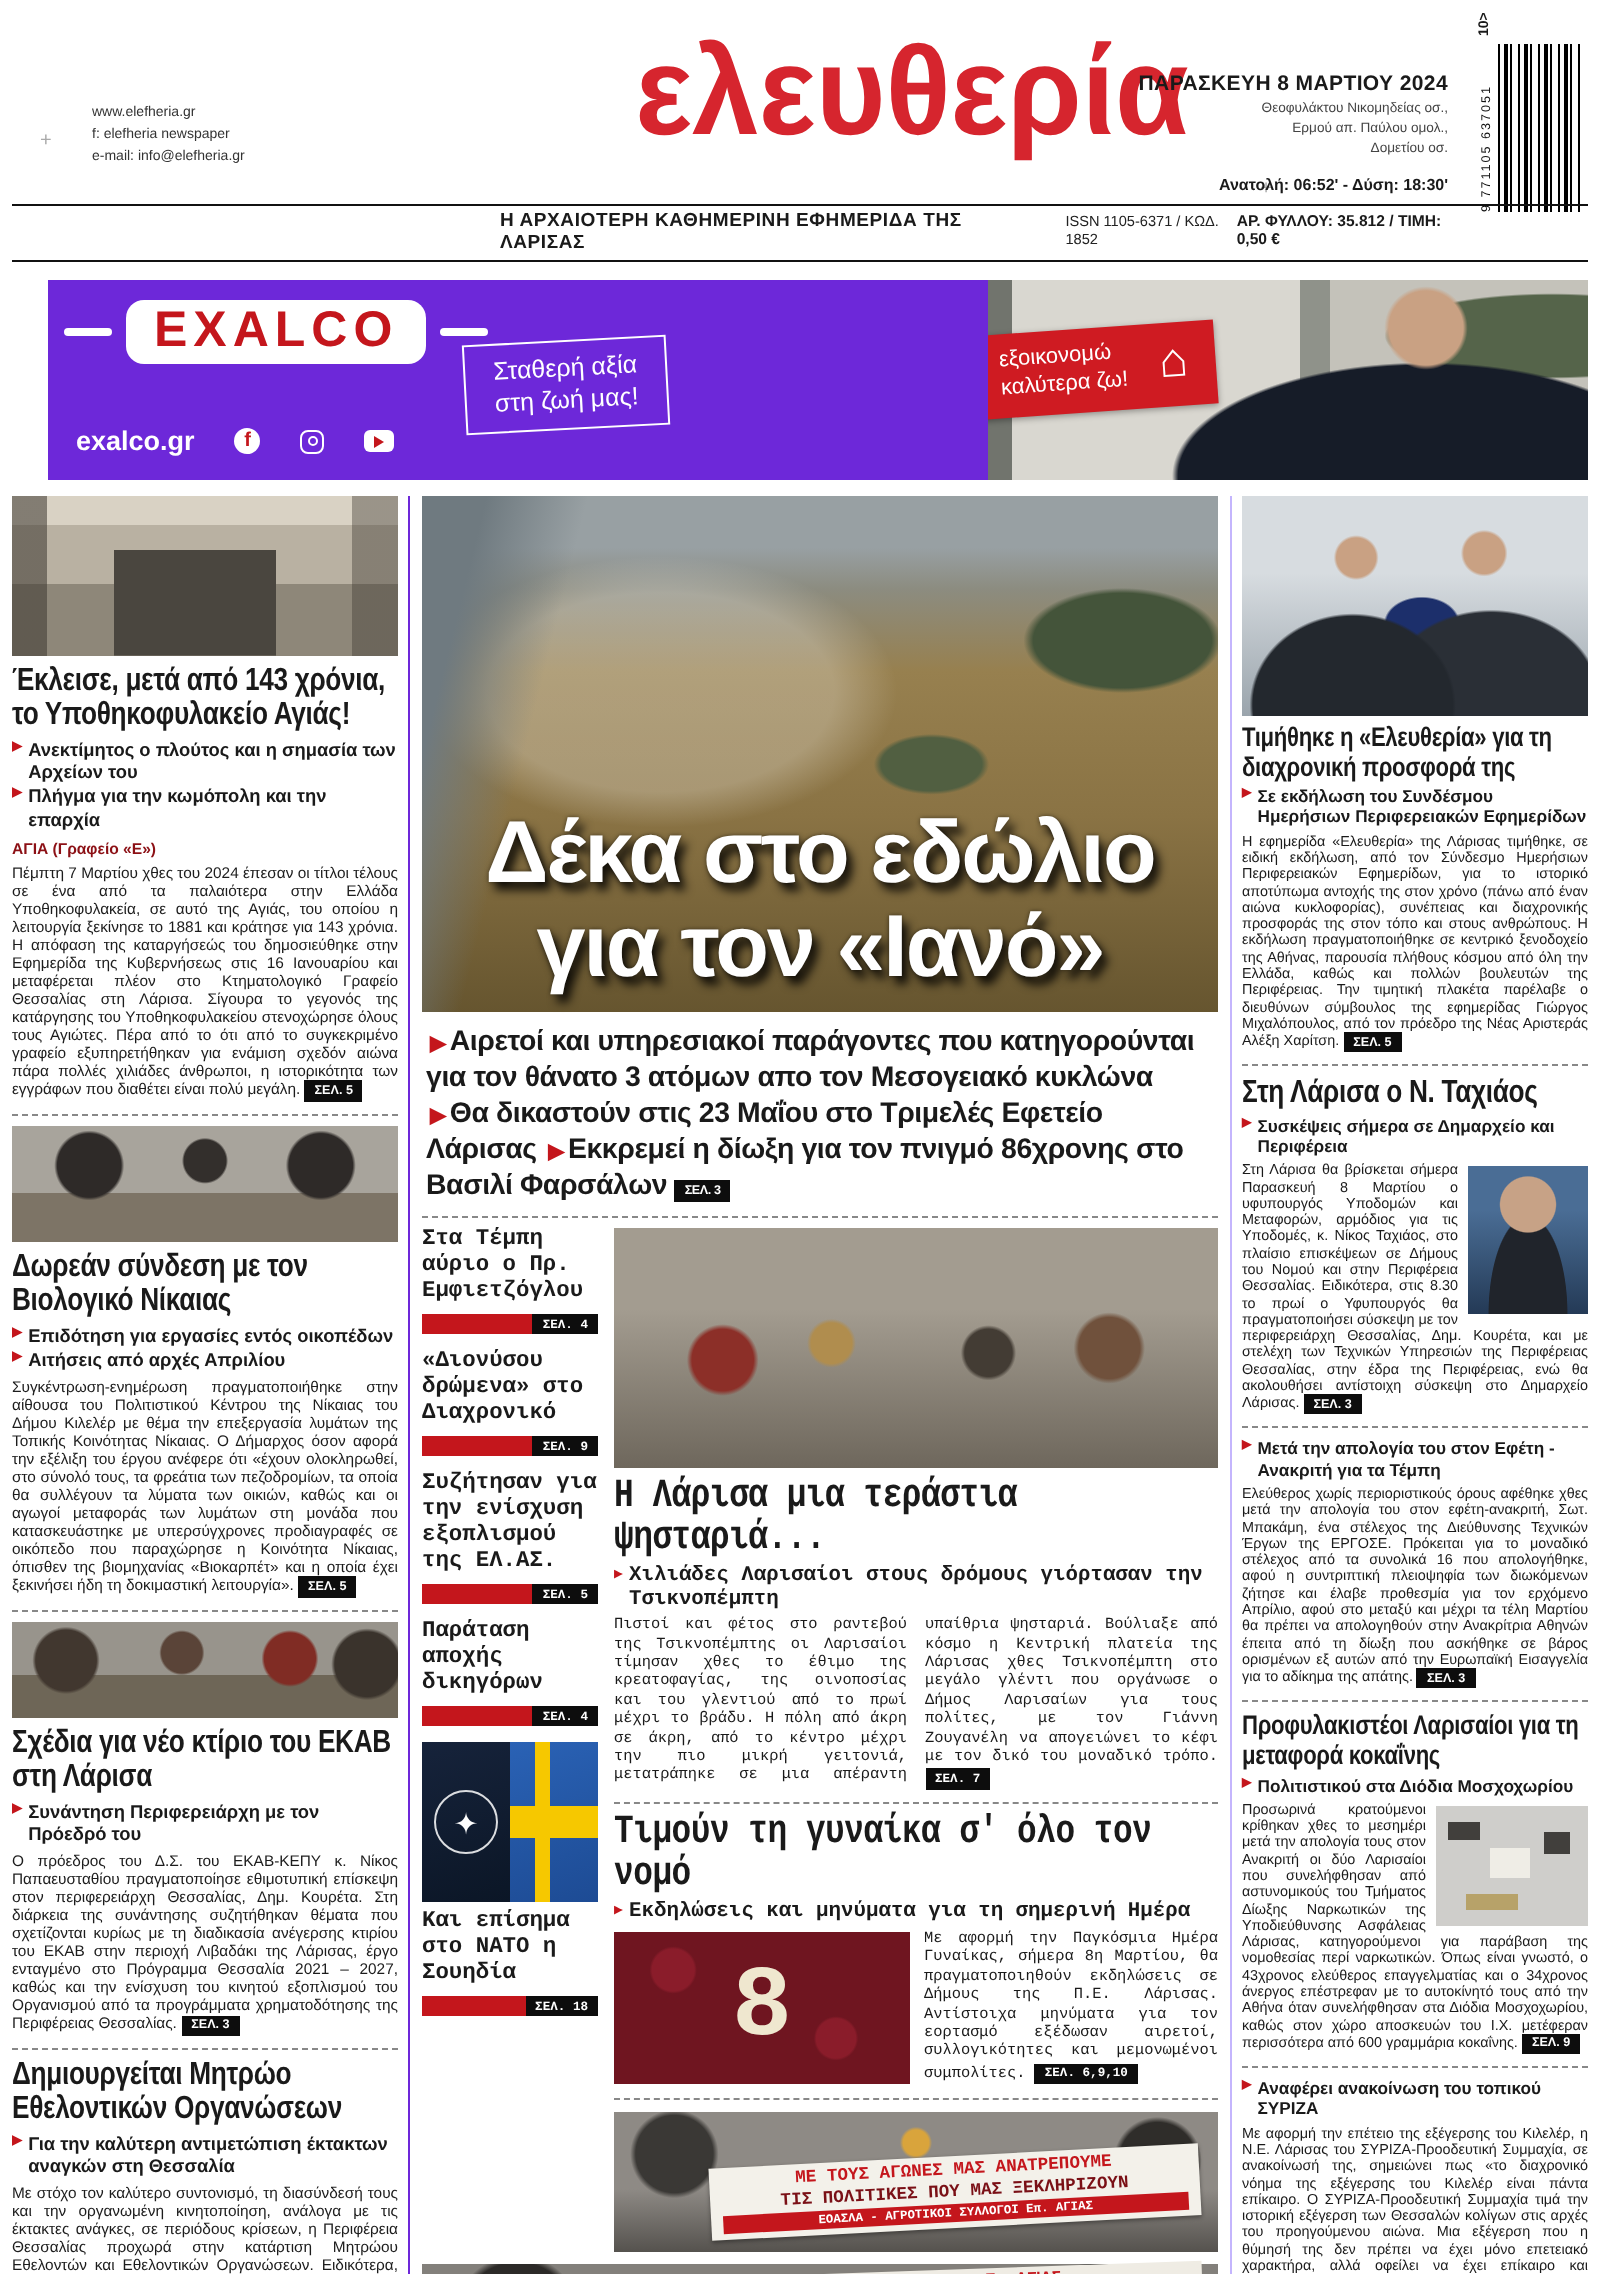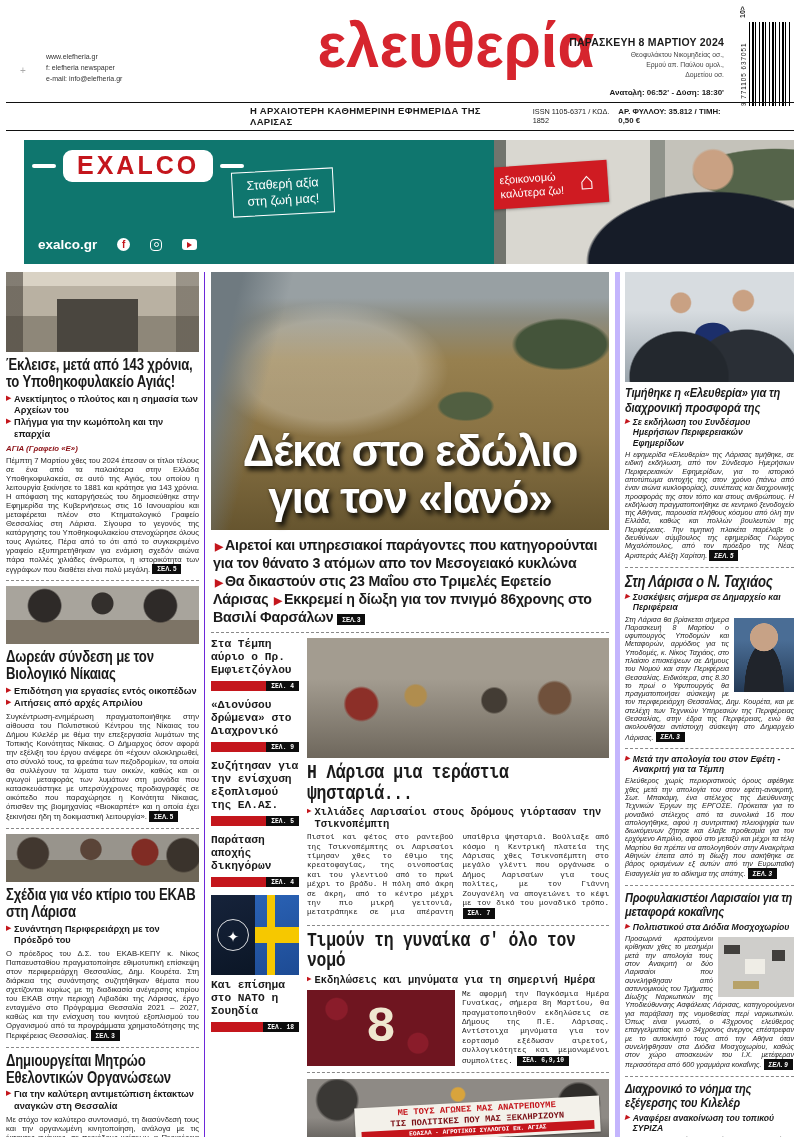--- a/index.html
+++ b/index.html
@@ -22,21 +22,21 @@
   .bc-row { flex:1; display:flex; gap:2px; }
   .bc-num { writing-mode:vertical-rl; transform:rotate(180deg); font-size:6.3px; letter-spacing:1px; color:#111; }
   .bc-bars { flex:1; background:
       repeating-linear-gradient(90deg,#000 0 1px,#fff 1px 3px,#000 3px 5px,#fff 5px 6px,#000 6px 7px,#fff 7px 10px); }
   .mh-rule-row { position:absolute; left:0; right:0; top:102px; border-top:1.5px solid #111; border-bottom:1.5px solid #111; padding:2px 0 3px; display:flex; align-items:baseline; }
   .mh-tagline { margin-left:244px; font-weight:800; font-size:9.5px; letter-spacing:.3px; }
   .mh-issn { margin-left:34px; font-size:7.3px; color:#222; }
   .mh-issue { margin-left:auto; margin-right:62px; font-size:7.8px; font-weight:700; }
 
   
-  .ad { margin:4px 0 8px 18px; height:124px; display:flex; background:#0f766e; }
+  .ad { margin:4px 0 8px 18px; height:100px; display:flex; background:#6d28d9; }
   .ad-left { flex:1; position:relative; padding:10px 0 0 8px; }
   .exalco-row { display:flex; align-items:center; gap:7px; }
   .ex-dash { width:24px; height:4px; background:#fff; border-radius:2px; }
   .exalco-box { background:#fff; border-radius:9px; padding:1px 14px 2px; color:#c4161c; font-weight:800; font-size:25px; letter-spacing:3px; }
   .ad-sub { color:#fff; letter-spacing:5.5px; font-size:8.5px; font-weight:700; margin:5px 0 0 40px; }
   .ad-tag { position:absolute; left:208px; top:30px; border:1.5px solid #fff; color:#fff; padding:5px 14px; font-size:12.5px; line-height:1.3; transform:rotate(-3deg); }
   .ad-web-row { position:absolute; left:14px; bottom:12px; display:flex; align-items:center; gap:20px; color:#fff; font-weight:700; font-size:13.5px; }
   .soc { display:inline-flex; align-items:center; justify-content:center; }
   .soc.fb { background:#fff; color:#c4161c; border-radius:50%; width:13px; height:13px; font-weight:800; font-size:10px; }
   .soc.ig { border:1.5px solid #fff; border-radius:4px; width:12px; height:12px; position:relative; }
@@ -49,31 +49,31 @@
       radial-gradient(ellipse at 94% 28%, #55644a 0 20%, transparent 21%),
       linear-gradient(90deg,#71746d 0 4%,#d9d7d0 4% 52%,#8f928a 52% 57%,#c4c2ba 57%); }
   .ad-ribbon { position:absolute; left:-10px; top:24px; transform:rotate(-4deg); background:#cf1b22; color:#fff; padding:6px 14px 7px 16px; display:flex; align-items:center; gap:16px; box-shadow:0 1px 3px rgba(0,0,0,.35); }
   .ribbon-text { font-size:11px; line-height:1.3; }
   .house-icon { font-size:24px; line-height:1; font-weight:400; }
 
   
   .main { display:flex; gap:6px; height:889px; overflow:hidden; }
   .col-left { width:199px; border-right:1px solid #6d28d9; padding-right:5px; }
   .col-center { width:398px; }
-  .col-right { flex:1; border-left:5px solid #c4b5fd; padding-left:5px;font-style:italic; }
+  .col-right { flex:1; border-left:1px solid #c4b5fd; padding-left:5px; }
 
   .sep { border-top:1px dashed #888; margin:6px 0 5px; }
   .badge { background:#0d0d0d; color:#fff; font-size:6.3px; font-weight:700; padding:1.5px 5px; display:inline-block; white-space:nowrap; }
   .arr { color:#c4161c; font-size:.72em; margin-right:3px; flex:0 0 auto; }
   .bullet { font-size:9.2px; font-weight:700; line-height:1.22; margin:1px 0; display:flex; align-items:flex-start; }
   .cond { transform:scaleX(.82); transform-origin:0 0; width:121.9%; display:block; }
 
   
   .lt { font-size:16px; font-weight:800; line-height:1.06; letter-spacing:-.2px; margin:5px 0 3px; }
-  .byline { font-size:7.8px; font-weight:800; color:#8c1015; margin:4px 0 1px;font-style:italic; }
+  .byline { font-size:7.8px; font-weight:800; color:#8c1015; margin:4px 0 1px; }
   .body { font-size:7.7px; line-height:1.17; text-align:justify; color:#1c1c1c; margin-top:3px; }
   .ph { width:100%; }
   .ph-door { height:80px; background-image:
       linear-gradient(#4a463f,#4a463f),
       linear-gradient(90deg,rgba(60,55,48,.55) 0 9%,transparent 9% 88%,rgba(60,55,48,.4) 88%),
       linear-gradient(180deg,#d9d2c4 0 18%,#b9b1a2 18% 55%,#8e8779 55%);
       background-size:42% 66%,100% 100%,100% 100%; background-position:46% 100%,0 0,0 0; background-repeat:no-repeat; }
   .ph-meet1 { height:58px; background-image:
       radial-gradient(circle at 20% 34%, #2e2a28 0 10%, transparent 11%),
       radial-gradient(circle at 50% 30%, #332f2c 0 10%, transparent 11%),
@@ -411,23 +411,20 @@
       <h2 class="rt">
           <span class="cond">Προφυλακιστέοι Λαρισαίοι για τη μεταφορά κοκαΐνης</span>
         </h2>
       <div class="r-bullet">
           <span class="arr">▶</span>
           <span>Πολιτιστικού στα Διόδια Μοσχοχωρίου</span>
         </div>
       <p class="rbody"><span class="ph-drugs"></span><span>Προσωρινά κρατούμενοι κρίθηκαν χθες το μεσημέρι μετά την απολογία τους στον Ανακριτή οι δύο Λαρισαίοι που συνελήφθησαν από αστυνομικούς του Τμήματος Δίωξης Ναρκωτικών της Υποδιεύθυνσης Ασφάλειας Λάρισας, κατηγορούμενοι για παράβαση της νομοθεσίας περί ναρκωτικών. Όπως είναι γνωστό, ο 43χρονος ελεύθερος επαγγελματίας και ο 34χρονος άνεργος επέστρεφαν με το αυτοκίνητό τους από την Αθήνα όταν συνελήφθησαν στα Διόδια Μοσχοχωρίου, καθώς στον χώρο αποσκευών του Ι.Χ. μετέφεραν περισσότερα από 600 γραμμάρια κοκαΐνης.</span> <span class="badge">ΣΕΛ. 9</span></p>
       <div class="sep"></div>
 
-      <h2 class="rt">
-          <span class="cond">Διαχρονικό το νόημα της εξέγερσης του Κιλελέρ</span>
-        </h2>
       <div class="r-bullet">
           <span class="arr">▶</span>
           <span>Αναφέρει ανακοίνωση του τοπικού ΣΥΡΙΖΑ</span>
         </div>
       <p class="rbody"><span>Με αφορμή την επέτειο της εξέγερσης του Κιλελέρ, η Ν.Ε. Λάρισας του ΣΥΡΙΖΑ-Προοδευτική Συμμαχία, σε ανακοίνωσή της, σημειώνει πως «το διαχρονικό νόημα της εξέγερσης του Κιλελέρ είναι πάντα επίκαιρο. Ο ΣΥΡΙΖΑ-Προοδευτική Συμμαχία τιμά την ιστορική εξέγερση των Θεσσαλών κολίγων στις αρχές του προηγούμενου αιώνα. Μια εξέγερση που η θύμησή της δεν πρέπει να έχει μόνο επετειακό χαρακτήρα, αλλά οφείλει να έχει επίκαιρο και διαχρονικό νόημα στο πέρας της ιστορίας».</span> </p>
     </div>
   </div>
 </div>
 
 </body></html>

